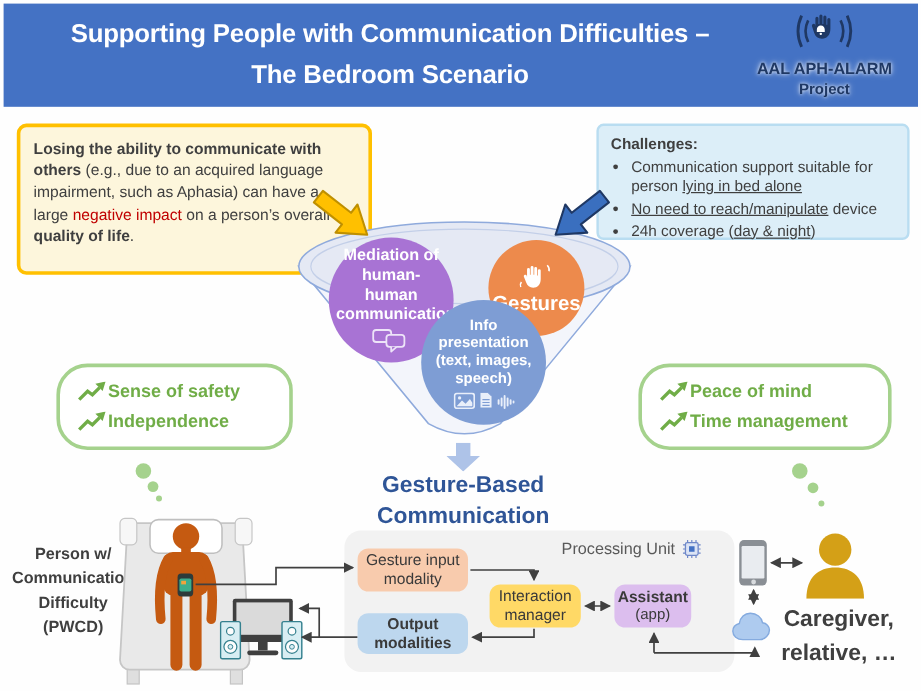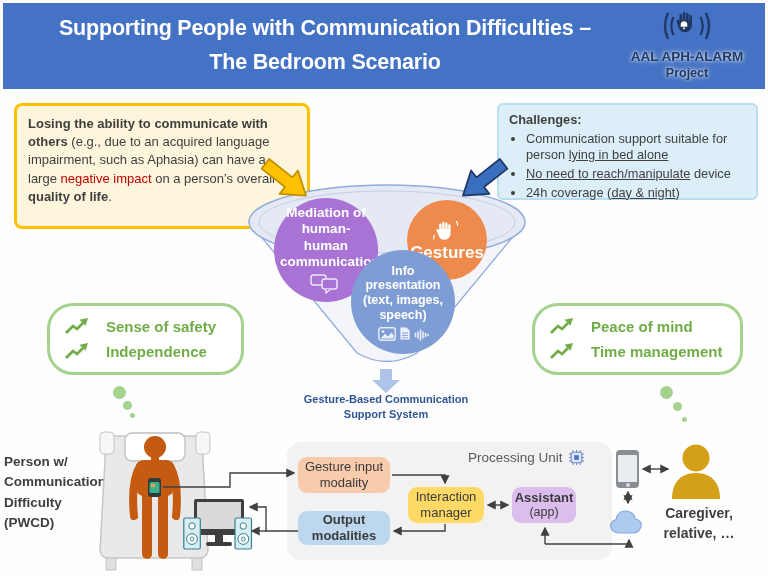--- a/index.html
+++ b/index.html
@@ -35,33 +35,33 @@
                     font-size:13.5px;line-height:1.22;z-index:3;}
   .circle-gestures{left:407px;top:200px;width:80px;height:80px;background:#ED8A4C;
                    font-size:17px;line-height:1.1;z-index:3;}
   .circle-info{left:351px;top:250px;width:104px;height:104px;background:#7E9DD4;
                font-size:12.5px;line-height:1.18;z-index:4;}
   .big-arrow{position:absolute;width:56px;height:36px;z-index:5;}
   .arrow-yellow{left:258px;top:162px;transform:rotate(38deg);}
   .arrow-blue{left:455px;top:162px;transform:rotate(142deg);}
   .down-arrow{position:absolute;left:372px;top:369px;z-index:2;}
   .system-label{position:absolute;left:255px;top:392px;width:262px;text-align:center;
-                color:#2F5597;font-weight:bold;font-size:11px;line-height:1.35;}
+                color:#2F5597;font-weight:bold;font-size:19px;line-height:1.35;}
 
   
   .benefit-box{position:absolute;height:72px;border:3px solid #A5D28D;border-radius:26px 22px 24px 26px;
                background:#fff;display:flex;flex-direction:column;justify-content:center;
                gap:7px;padding:4px 14px;box-sizing:border-box;}
   .benefit-left{left:47px;top:303px;width:197px;}
   .benefit-right{left:532px;top:303px;width:211px;}
-  .benefit-row{display:flex;align-items:center;gap:16px;color:#70AD47;font-weight:bold;font-size:15px;}
+  .benefit-row{display:flex;align-items:center;gap:0;color:#70AD47;font-weight:bold;font-size:15px;}
   .dot{position:absolute;border-radius:50%;background:#A5D28D;z-index:1;}
 
   
-  .person-label{position:absolute;left:4px;top:452px;width:114px;
+  .person-label{position:absolute;left:4px;top:452px;width:114px;text-align:center;
                 font-weight:bold;font-size:13.5px;line-height:1.5;color:#3F3F3F;}
   .bed-svg{position:absolute;left:92px;top:426px;}
   .av-svg{position:absolute;left:183px;top:497px;}
   .pu{position:absolute;left:287px;top:442px;width:325px;height:118px;background:#F2F2F2;
       border-radius:14px;z-index:1;}
   .pu-label{position:absolute;left:468px;top:450px;display:flex;align-items:center;gap:6px;
             color:#595959;font-size:13.5px;z-index:2;}
   .comp-box{position:absolute;border-radius:9px;display:flex;align-items:center;justify-content:center;
             text-align:center;font-size:13px;color:#3A3A3A;line-height:1.2;z-index:3;}
   .comp-gesture{left:298px;top:457px;width:92px;height:36px;background:#F8CBAD;font-weight:normal;}
@@ -70,21 +70,21 @@
   .comp-assist .sub{font-weight:normal;font-size:12.5px;}
   .comp-output{left:298px;top:511px;width:92px;height:34px;background:#BDD7EE;font-weight:bold;}
   .connectors{position:absolute;left:0;top:440px;z-index:2;}
   .phone{position:absolute;left:616px;top:450px;width:23px;height:38px;background:#8A8F95;
          border-radius:4px;z-index:3;}
   .phone .screen{position:absolute;left:2px;top:5px;right:2px;bottom:6px;background:#E9ECF0;border-radius:1px;}
   .phone .btn{position:absolute;left:50%;bottom:1.5px;width:4px;height:4px;margin-left:-2px;
               border-radius:50%;background:#D8DBDE;}
   .caregiver-svg{position:absolute;left:668px;top:443px;z-index:3;}
   .caregiver-label{position:absolute;left:648px;top:503px;width:102px;text-align:center;
-                   font-weight:bold;font-size:14px;line-height:1.45;color:#3F3F3F;}
+                   font-weight:bold;font-size:19px;line-height:1.45;color:#3F3F3F;}
   .cloud-svg{position:absolute;left:608px;top:505px;z-index:3;}
 </style>
 </head>
 <body>
 
 <div id="slide">
 
   <div class="header">
     <div class="title">
       <div>Supporting People with Communication Difficulties –</div>

